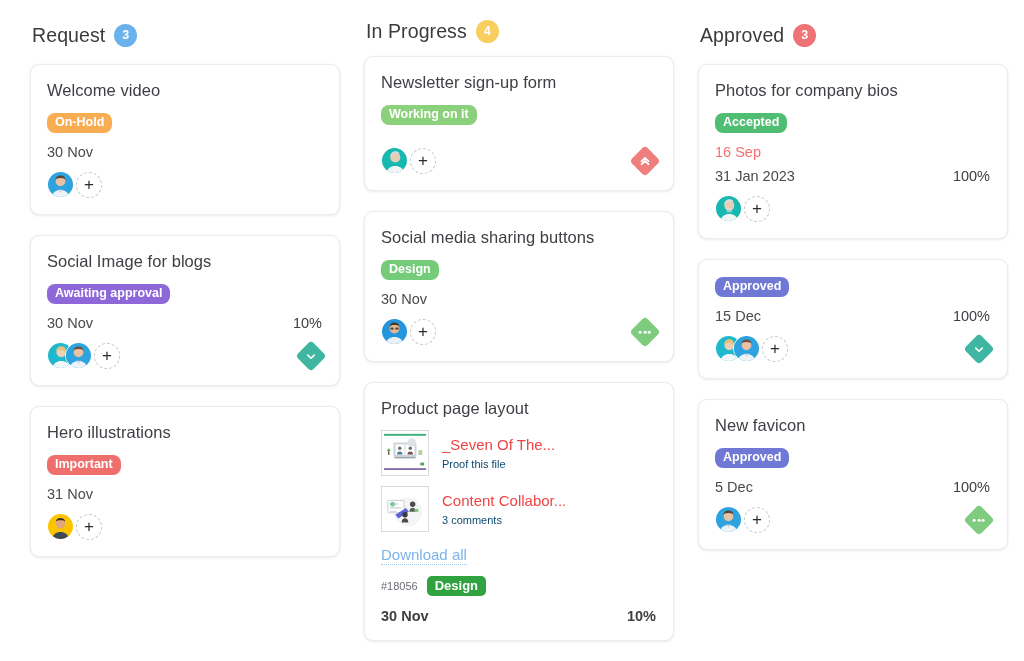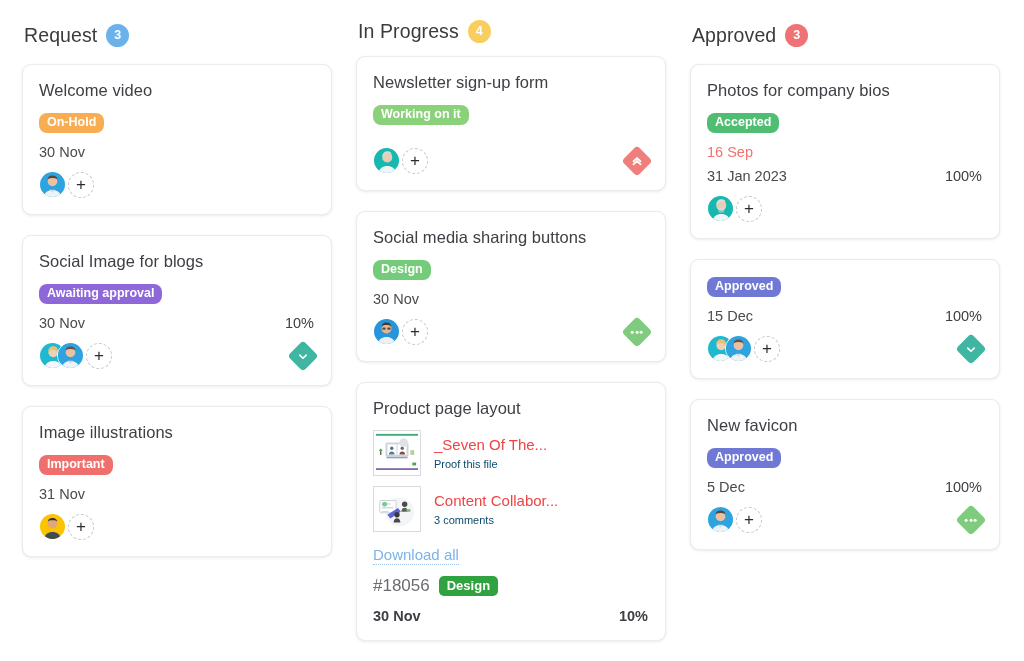--- a/index.html
+++ b/index.html
@@ -7,20 +7,21 @@
     width: 1024px; height: 661px;
     background: #ffffff;
     font-family: "Liberation Sans", sans-serif;
     overflow: hidden;
   }
   .board {
     display: flex;
     gap: 24px;
     padding: 16px 12px 0 22px;
     height: 661px;
+    margin-left: 8px;
   }
   .column { width: 310px; display: flex; flex-direction: column; }
 
   .col-head {
     display: flex;
     align-items: center;
     gap: 9px;
     height: 38px;
     margin-bottom: 10px;
     padding-left: 2px;
@@ -135,21 +136,21 @@
   .file-link { font-size: 11px; color: #0c4a6e; }
   .dl-link {
     font-size: 15px;
     color: #7cb3e8;
     border-bottom: 1.5px dotted #9cc5ee;
     display: inline-block;
     margin-top: 4px;
     padding-bottom: 1px;
   }
   .idrow { display: flex; align-items: center; gap: 9px; margin-top: 11px; }
-  .id-text { font-size: 17px; color: #6b6c72; }
+  .id-text { font-size: 11px; color: #6b6c72; }
   .tag-inline {
     display: inline-block;
     border-radius: 5px;
     color: #ffffff;
     font-size: 13px;
     font-weight: bold;
     padding: 3px 8px 4px;
     line-height: 1;
   }
 </style>
@@ -219,21 +220,21 @@
           <span>
               <svg width="11" height="11" viewBox="0 0 12 12">
                 <path d="M2.5 4.3l3.5 3.4 3.5-3.4" stroke="#fff" stroke-width="1.8" fill="none" stroke-linecap="round" stroke-linejoin="round"></path>
               </svg>
             </span>
         </div>
       </div>
     </div>
 
     <div class="card">
-      <div class="card-title">Image illustrations</div>
+      <div class="card-title">Hero illustrations</div>
       <span class="tag" style="background: rgb(238, 111, 108);">Important</span>
       <div class="row">
         <span class="date">31 Nov</span>
         <span class="pct" style="visibility: hidden;"></span>
       </div>
       <div class="footer-row">
         <div class="avatars">
           <div class="avatar">
             <svg viewBox="0 0 32 32">
                 <rect width="32" height="32" fill="#fcc400"></rect>

